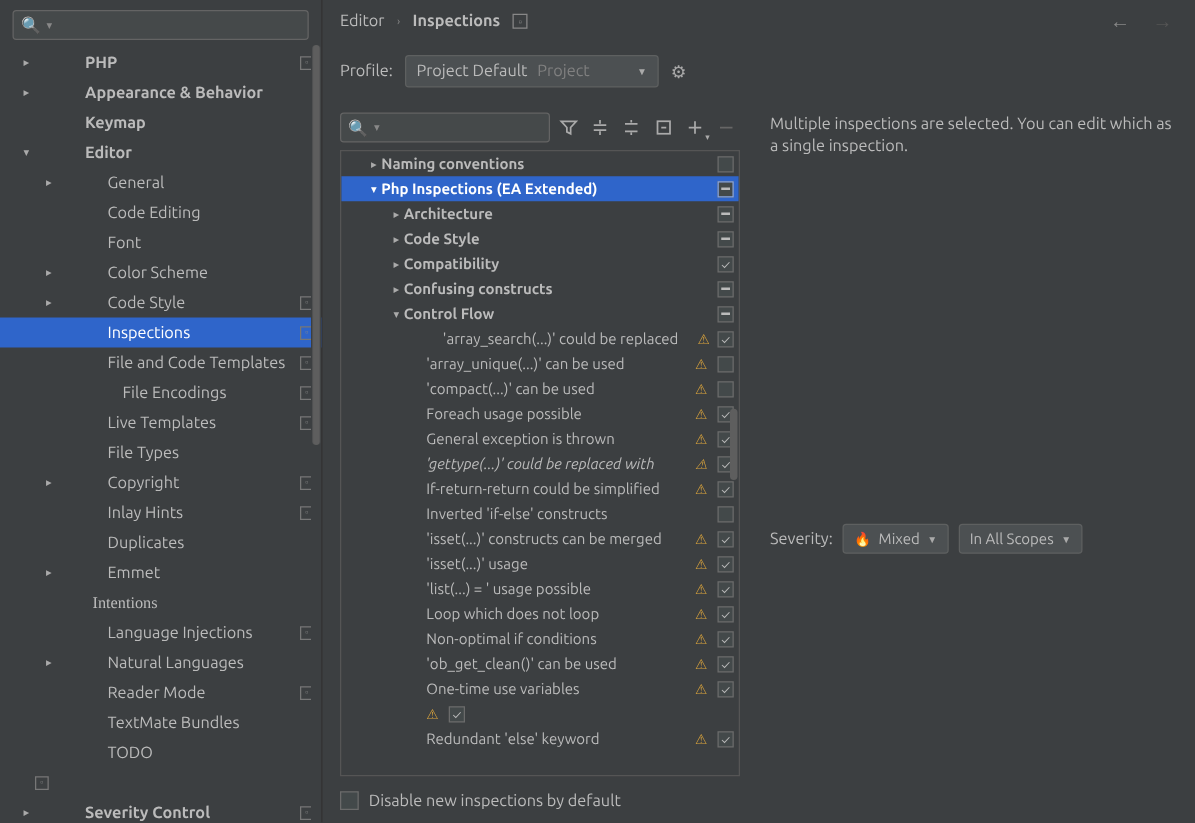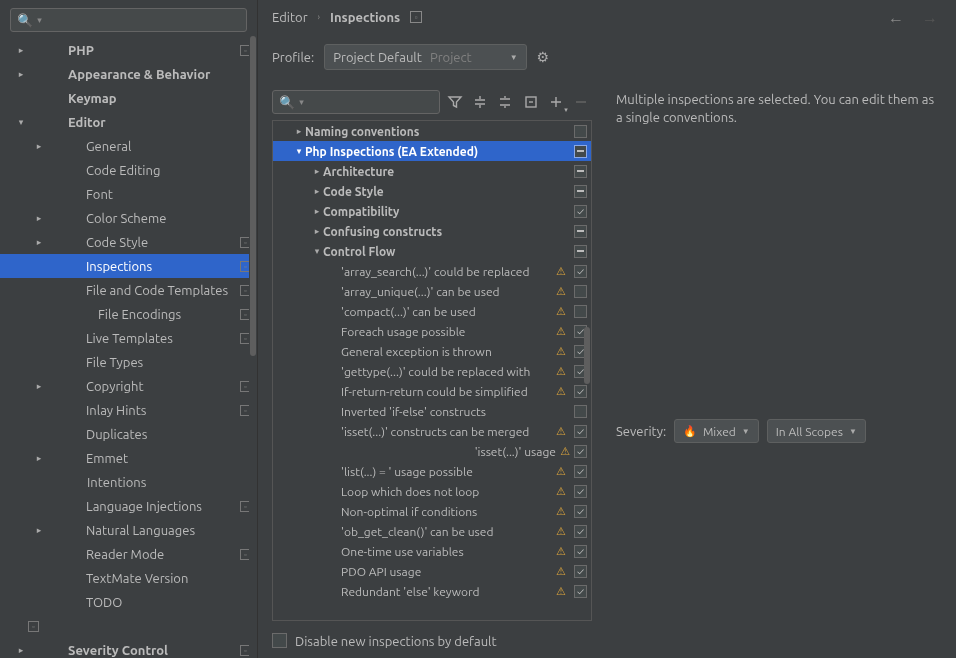--- a/index.html
+++ b/index.html
@@ -323,41 +323,41 @@
         <span class="badge">▫</span>
       </div>
       <div class="tree-row" style="padding-left: 32px;">
         <span class="arrow"></span>
         <span class="label">Duplicates</span>
       </div>
       <div class="tree-row" style="padding-left: 32px;">
         <span class="arrow">▸</span>
         <span class="label">Emmet</span>
       </div>
-      <div class="tree-row" style="padding-left: 33px;">
+      <div class="tree-row" style="padding-left: 20px; font-family: Liberation Serif, serif;">
         <span class="arrow"></span>
         <span class="label">Intentions</span>
       </div>
       <div class="tree-row" style="padding-left: 32px;">
         <span class="arrow"></span>
         <span class="label">Language Injections</span>
         <span class="badge">▫</span>
       </div>
       <div class="tree-row" style="padding-left: 32px;">
         <span class="arrow">▸</span>
         <span class="label">Natural Languages</span>
       </div>
       <div class="tree-row" style="padding-left: 32px;">
         <span class="arrow"></span>
         <span class="label">Reader Mode</span>
         <span class="badge">▫</span>
       </div>
       <div class="tree-row" style="padding-left: 32px;">
         <span class="arrow"></span>
-        <span class="label">TextMate Version</span>
+        <span class="label">TextMate Bundles</span>
       </div>
       <div class="tree-row" style="padding-left: 32px;">
         <span class="arrow"></span>
         <span class="label">TODO</span>
       </div>
       <div class="tree-row bold" style="padding-left: 14px;">
         <span class="arrow"></span>
         <span class="badge">▫</span>
       </div>
       <div class="tree-row bold" style="padding-left: 14px;">
@@ -470,21 +470,21 @@
               <span class="ilabel">Confusing constructs</span>
               <span class="warn-icon"></span>
               <span class="check mixed"></span>
             </div>
             <div class="insp-row bold" style="padding-left: 38px;">
               <span class="arrow">▾</span>
               <span class="ilabel">Control Flow</span>
               <span class="warn-icon"></span>
               <span class="check mixed"></span>
             </div>
-            <div class="insp-row" style="padding-left: 56px;">
+            <div class="insp-row" style="padding-left: 56px; text-align: center;">
               <span class="arrow"></span>
               <span class="ilabel">'array_search(...)' could be replaced</span>
               <span class="warn-icon" style="color: rgb(217, 163, 60);">⚠</span>
               <span class="check checked"></span>
             </div>
             <div class="insp-row" style="padding-left: 56px;">
               <span class="arrow"></span>
               <span class="ilabel">'array_unique(...)' can be used</span>
               <span class="warn-icon" style="color: rgb(217, 163, 60);">⚠</span>
               <span class="check empty"></span>
@@ -500,21 +500,21 @@
               <span class="ilabel">Foreach usage possible</span>
               <span class="warn-icon" style="color: rgb(217, 163, 60);">⚠</span>
               <span class="check checked"></span>
             </div>
             <div class="insp-row" style="padding-left: 56px;">
               <span class="arrow"></span>
               <span class="ilabel">General exception is thrown</span>
               <span class="warn-icon" style="color: rgb(217, 163, 60);">⚠</span>
               <span class="check checked"></span>
             </div>
-            <div class="insp-row" style="padding-left: 56px;">
+            <div class="insp-row" style="padding-left: 56px; font-style: italic;">
               <span class="arrow"></span>
               <span class="ilabel">'gettype(...)' could be replaced with</span>
               <span class="warn-icon" style="color: rgb(217, 163, 60);">⚠</span>
               <span class="check checked"></span>
             </div>
             <div class="insp-row" style="padding-left: 56px;">
               <span class="arrow"></span>
               <span class="ilabel">If-return-return could be simplified</span>
               <span class="warn-icon" style="color: rgb(217, 163, 60);">⚠</span>
               <span class="check checked"></span>
@@ -524,21 +524,21 @@
               <span class="ilabel">Inverted 'if-else' constructs</span>
               <span class="warn-icon"></span>
               <span class="check empty"></span>
             </div>
             <div class="insp-row" style="padding-left: 56px;">
               <span class="arrow"></span>
               <span class="ilabel">'isset(...)' constructs can be merged</span>
               <span class="warn-icon" style="color: rgb(217, 163, 60);">⚠</span>
               <span class="check checked"></span>
             </div>
-            <div class="insp-row" style="padding-left: 56px; text-align: right;">
+            <div class="insp-row" style="padding-left: 56px;">
               <span class="arrow"></span>
               <span class="ilabel">'isset(...)' usage</span>
               <span class="warn-icon" style="color: rgb(217, 163, 60);">⚠</span>
               <span class="check checked"></span>
             </div>
             <div class="insp-row" style="padding-left: 56px;">
               <span class="arrow"></span>
               <span class="ilabel">'list(...) = ' usage possible</span>
               <span class="warn-icon" style="color: rgb(217, 163, 60);">⚠</span>
               <span class="check checked"></span>
@@ -562,37 +562,36 @@
               <span class="check checked"></span>
             </div>
             <div class="insp-row" style="padding-left: 56px; justify-content: center;">
               <span class="arrow"></span>
               <span class="ilabel">One-time use variables</span>
               <span class="warn-icon" style="color: rgb(217, 163, 60);">⚠</span>
               <span class="check checked"></span>
             </div>
             <div class="insp-row" style="padding-left: 56px;">
               <span class="arrow"></span>
-              <span class="ilabel">PDO API usage</span>
               <span class="warn-icon" style="color: rgb(217, 163, 60);">⚠</span>
               <span class="check checked"></span>
             </div>
             <div class="insp-row" style="padding-left: 56px;">
               <span class="arrow"></span>
               <span class="ilabel">Redundant 'else' keyword</span>
               <span class="warn-icon" style="color: rgb(217, 163, 60);">⚠</span>
               <span class="check checked"></span>
             </div>
           </div>
         <div class="insp-scroll-thumb"></div>
       </div>
     </div>
 
     <div class="details-panel">
-      <div class="details-msg">Multiple inspections are selected. You can edit them as a single conventions.</div>
+      <div class="details-msg">Multiple inspections are selected. You can edit which as a single inspection.</div>
       <div class="severity-row">
         <span>Severity:</span>
         <div class="sev-select">
           <span class="fire">🔥</span>
           <span>Mixed</span>
           <span class="drop">▼</span>
         </div>
         <div class="sev-select">
           <span>In All Scopes</span>
           <span class="drop">▼</span>

